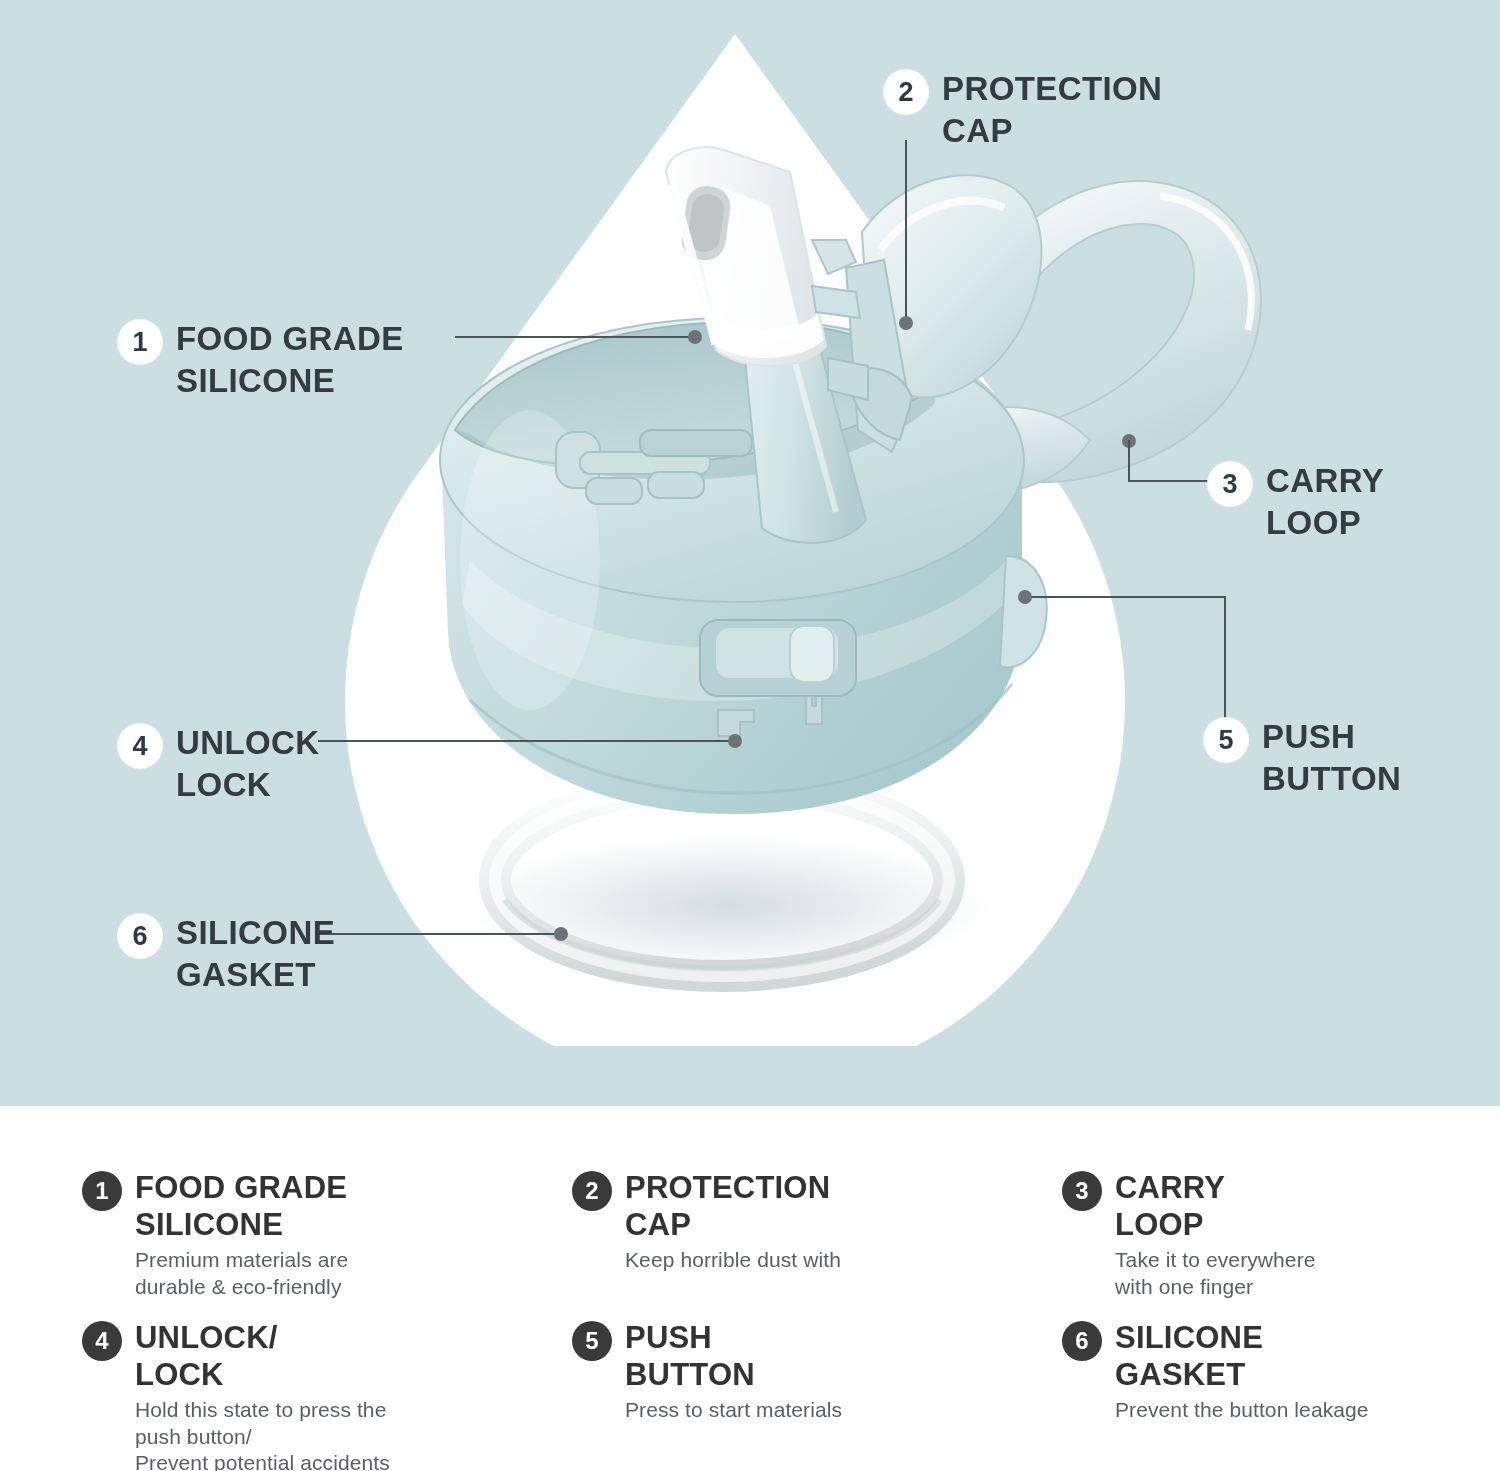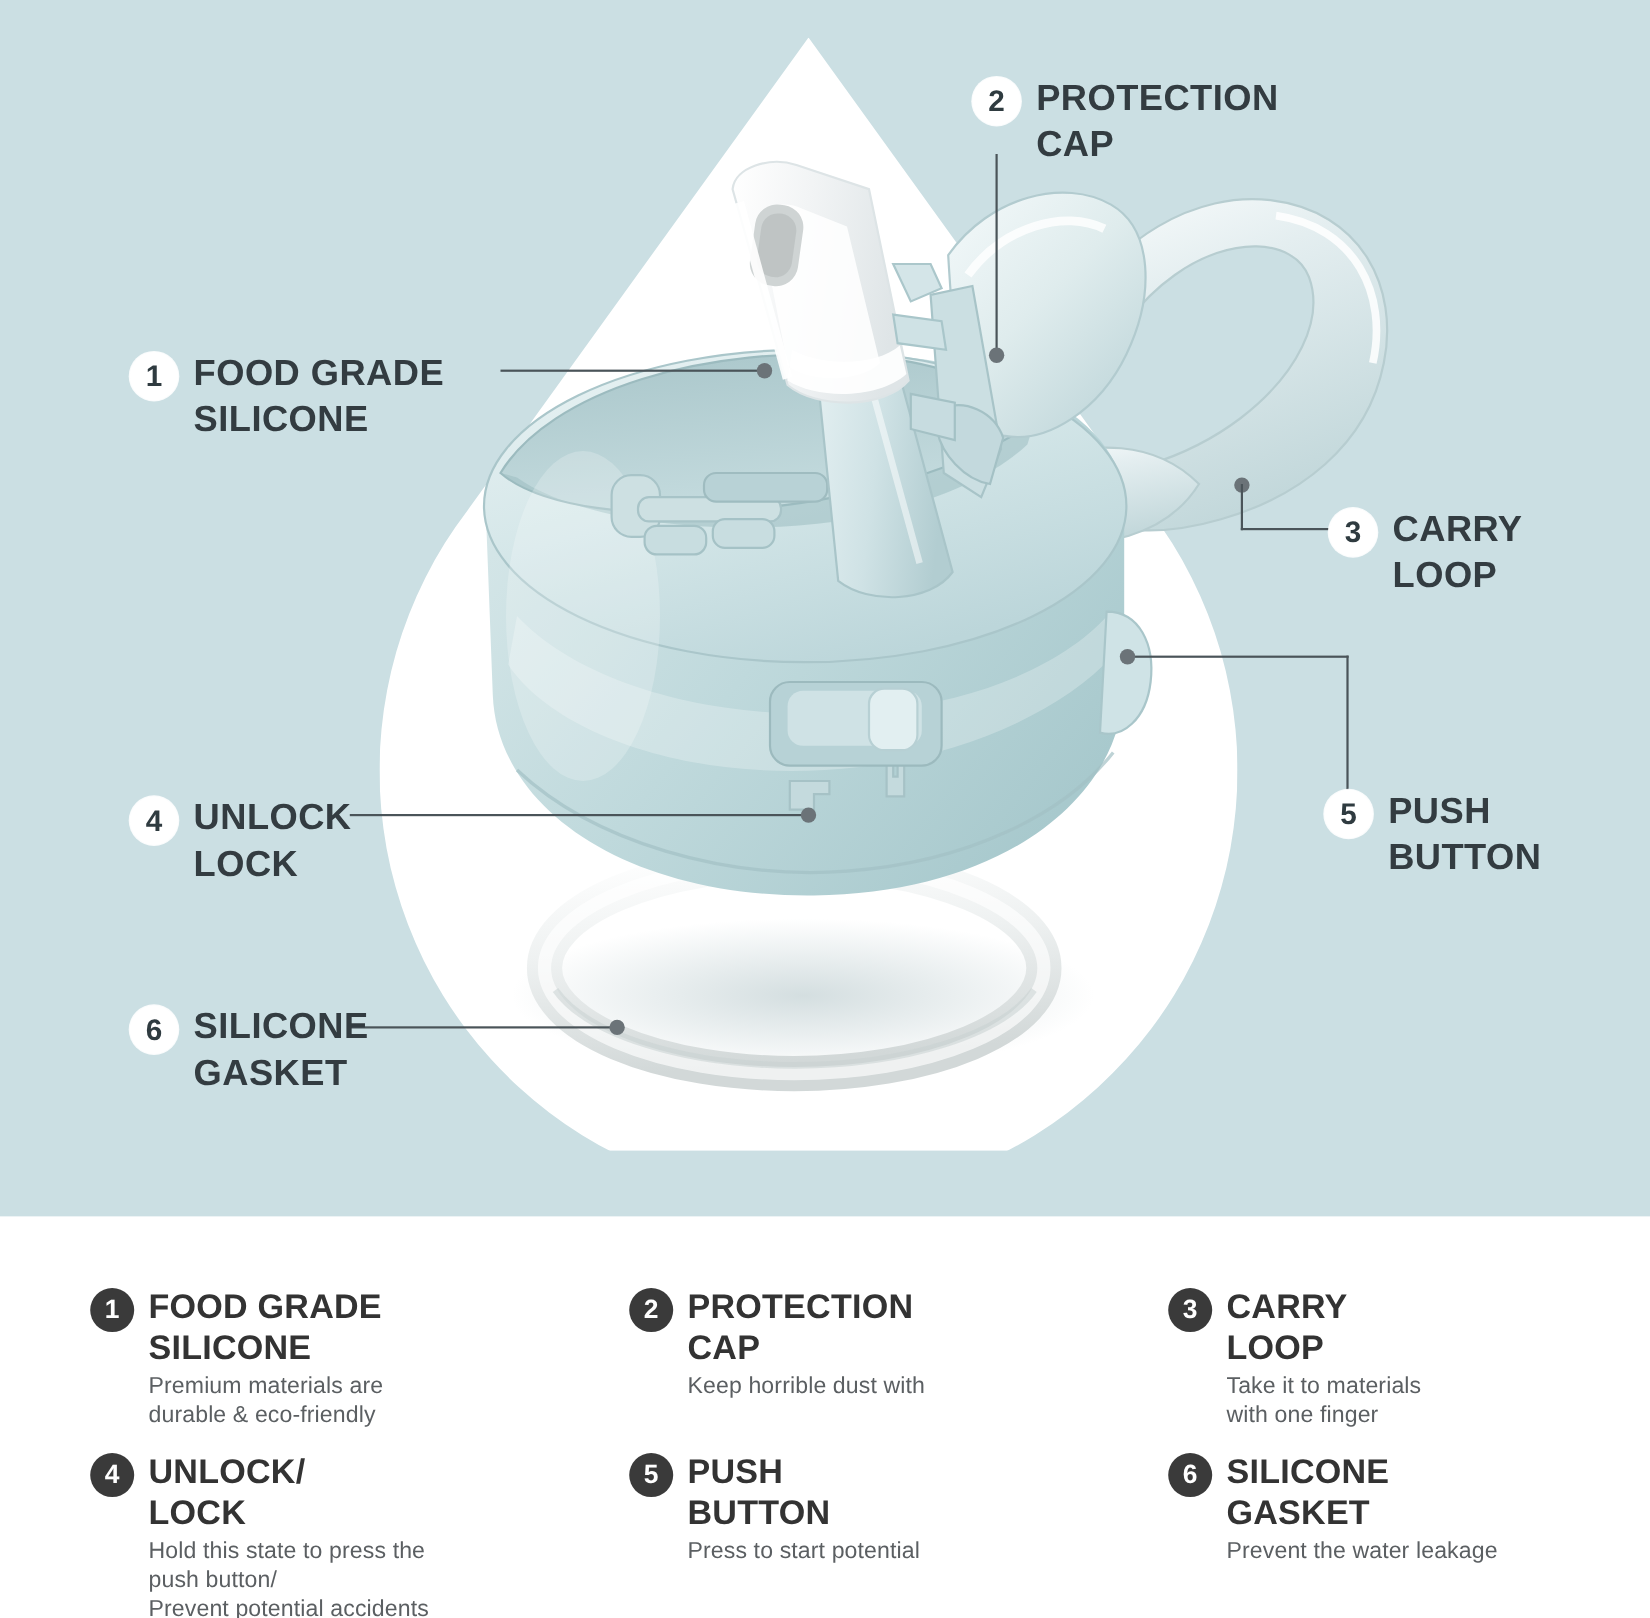--- a/index.html
+++ b/index.html
@@ -329,46 +329,46 @@
 CAP</div>
       <div class="legend-desc">Keep horrible dust with</div>
     </div>
   </div>
 
   <div class="legend-item">
     <div class="num-solid">3</div>
     <div class="legend-body">
       <div class="legend-title">CARRY
 LOOP</div>
-      <div class="legend-desc">Take it to materials
+      <div class="legend-desc">Take it to everywhere
 with one finger</div>
     </div>
   </div>
 
   <div class="legend-item">
     <div class="num-solid">4</div>
     <div class="legend-body">
       <div class="legend-title">UNLOCK/
 LOCK</div>
       <div class="legend-desc">Hold this state to press the
 push button/
 Prevent potential accidents</div>
     </div>
   </div>
 
   <div class="legend-item">
     <div class="num-solid">5</div>
     <div class="legend-body">
       <div class="legend-title">PUSH
 BUTTON</div>
-      <div class="legend-desc">Press to start potential</div>
+      <div class="legend-desc">Press to start materials</div>
     </div>
   </div>
 
   <div class="legend-item">
     <div class="num-solid">6</div>
     <div class="legend-body">
       <div class="legend-title">SILICONE
 GASKET</div>
-      <div class="legend-desc">Prevent the water leakage</div>
+      <div class="legend-desc">Prevent the button leakage</div>
     </div>
   </div>
 </div>
 
 </body></html>

